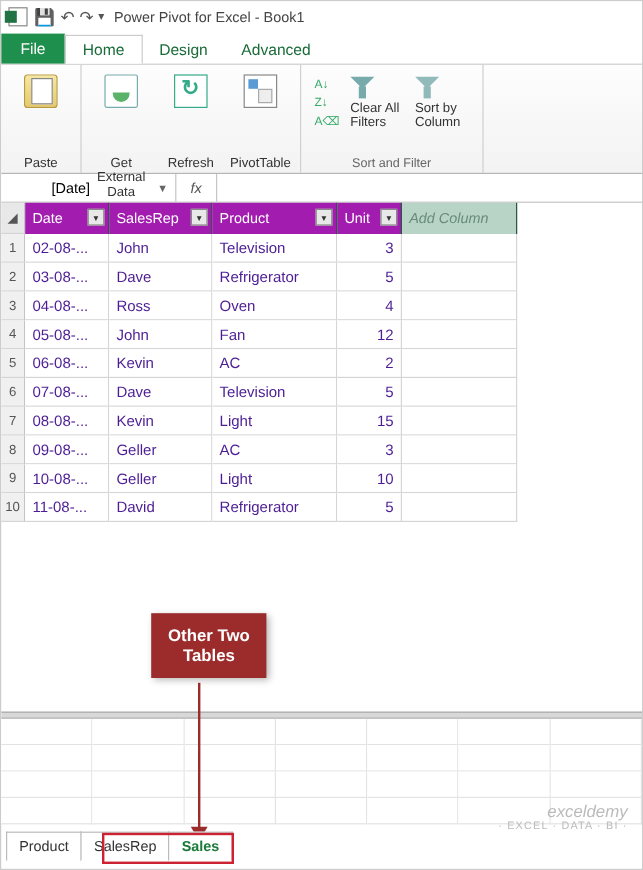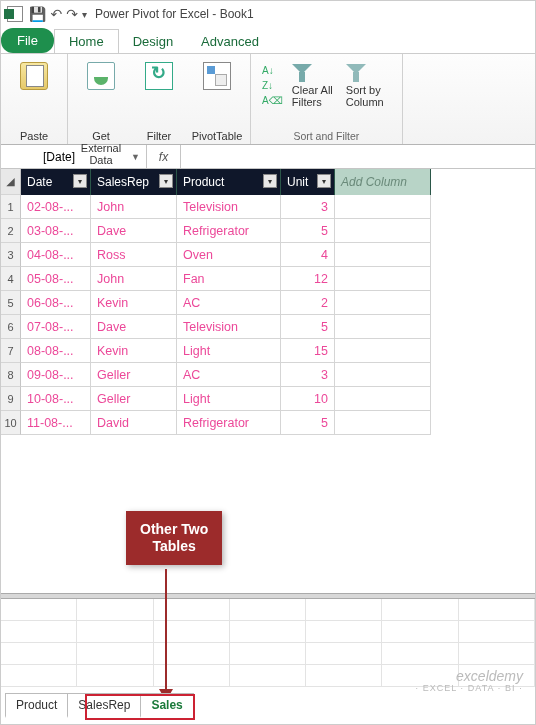--- a/index.html
+++ b/index.html
@@ -9,21 +9,21 @@
   .titlebar { height: 26px; background: #fff; display: flex; align-items: center; padding: 0 6px; font-size: 12px; color: #444; }
   .titlebar .excel-ico { width:16px; height:16px; background:#fff; border:1px solid #888; margin-right:2px; position:relative;}
   .titlebar .excel-ico::after{content:"";position:absolute;left:-4px;top:2px;width:10px;height:10px;background:#217346;}
   .qat { display:flex; gap:4px; align-items:center; margin-left:4px; }
   .qat span { color:#555; font-size:14px; }
   .title-text { margin-left: 8px; color:#444; }
 
   
   .ribbon-tabs { height: 26px; display:flex; align-items:flex-end; font-size:13px; }
   .ribbon-tabs .tab { padding: 4px 14px; color:#1a6b3a; cursor:pointer; }
-  .ribbon-tabs .tab.file { background:#1e8f4d; color:#fff; padding:5px 16px;border-radius:12px; }
+  .ribbon-tabs .tab.file { background:#1e8f4d; color:#fff; padding:5px 16px; }
   .ribbon-tabs .tab.active { background:#fff; border:1px solid #ccc; border-bottom:none; color:#1a6b3a; }
 
   
   .ribbon { height: 92px; background: linear-gradient(#fdfdfd,#f3f3f3); border-top:1px solid #ccc; border-bottom:1px solid #b5b5b5; display:flex; }
   .group { border-right:1px solid #d0d0d0; padding:4px 8px 2px 8px; display:flex; flex-direction:column; justify-content:space-between; }
   .group-label { font-size:10.5px; color:#666; text-align:center; padding-top:2px; }
   .btns-row { display:flex; gap:8px; align-items:flex-start; }
   .big-btn { display:flex; flex-direction:column; align-items:center; width:50px; font-size:11px; color:#333; text-align:center; line-height:1.1; padding-top:4px;gap:36px; }
   .big-btn .ico { width:28px; height:28px; margin-bottom:4px; position:relative; }
   .paste-ico{background:linear-gradient(#f7e7a1,#e6c96a);border:1px solid #b89b3e;border-radius:3px;}
@@ -56,26 +56,26 @@
   .fx { width:34px; border-right:1px solid #c5c5c5; display:flex; align-items:center; justify-content:center; font-style:italic; color:#555;}
   .formula-input{flex:1;padding:0 6px;display:flex;align-items:center;}
 
   
   .grid-wrap{display:flex;}
   .rowhdrs{display:flex;flex-direction:column;}
   .rowhdr{width:20px;height:24px;background:#f0f0f0;border-right:1px solid #c5c5c5;border-bottom:1px solid #d5d5d5;font-size:11px;color:#555;display:flex;align-items:center;justify-content:center;}
   .rowhdr.top{height:26px;background:#e8e8e8;}
   .grid{flex:1;}
   .colhdrs{display:flex;height:26px;}
-  .colhdr{background:#0f172a;color:#fff;font-size:12px;display:flex;align-items:center;padding:0 6px;border-right:1px solid #2a5648;position:relative;}
+  .colhdr{background:#a21caf;color:#fff;font-size:12px;display:flex;align-items:center;padding:0 6px;border-right:1px solid #2a5648;position:relative;}
   .colhdr.add{background:#b8d4c7;color:#6a8a7a;font-style:italic;}
   .colhdr .filter{position:absolute;right:3px;top:5px;width:14px;height:14px;background:#e8e8e8;border:1px solid #888;display:flex;align-items:center;justify-content:center;font-size:8px;color:#333;}
   .c-date{width:70px;} .c-rep{width:86px;} .c-prod{width:104px;} .c-unit{width:54px;} .c-add{width:96px;}
 
-  .datarow{display:flex;height:24px;font-size:12.5px;color:#ec4899;}
+  .datarow{display:flex;height:24px;font-size:12.5px;color:#4c1d95;}
   .cell{border-right:1px solid #d5d5d5;border-bottom:1px solid #d5d5d5;padding:0 6px;display:flex;align-items:center;background:#fff;overflow:hidden;white-space:nowrap;}
   .cell.num{justify-content:flex-end;}
 
   
   .callout{position:absolute;left:125px;top:510px;background:#9c2b2b;color:#fff;padding:10px 14px;font-size:14px;font-weight:600;text-align:center;line-height:1.2;box-shadow:2px 2px 6px rgba(0,0,0,0.3);}
   .arrow-line{position:absolute;left:164px;top:568px;width:2px;height:122px;background:#9c2b2b;}
   .arrow-head{position:absolute;left:158px;top:688px;width:0;height:0;border-left:7px solid transparent;border-right:7px solid transparent;border-top:12px solid #9c2b2b;}
 
   
   .hsplit{position:absolute;left:0;top:592px;width:100%;height:6px;background:#d8d8d8;border-top:1px solid #aaa;border-bottom:1px solid #aaa;}
@@ -130,21 +130,21 @@
 
   <div class="group">
     <div class="btns-row">
       <div class="big-btn">
         <div class="ico getdata-ico"></div>
         <span>Get External Data</span>
         <span class="drop-arrow">▼</span>
       </div>
       <div class="big-btn">
         <div class="ico refresh-ico"></div>
-        <span>Filter</span>
+        <span>Refresh</span>
         <span class="drop-arrow">▼</span>
       </div>
       <div class="big-btn">
         <div class="ico pivot-ico"></div>
         <span>PivotTable</span>
         <span class="drop-arrow">▼</span>
       </div>
     </div>
     <div class="group-label">&nbsp;</div>
   </div>

